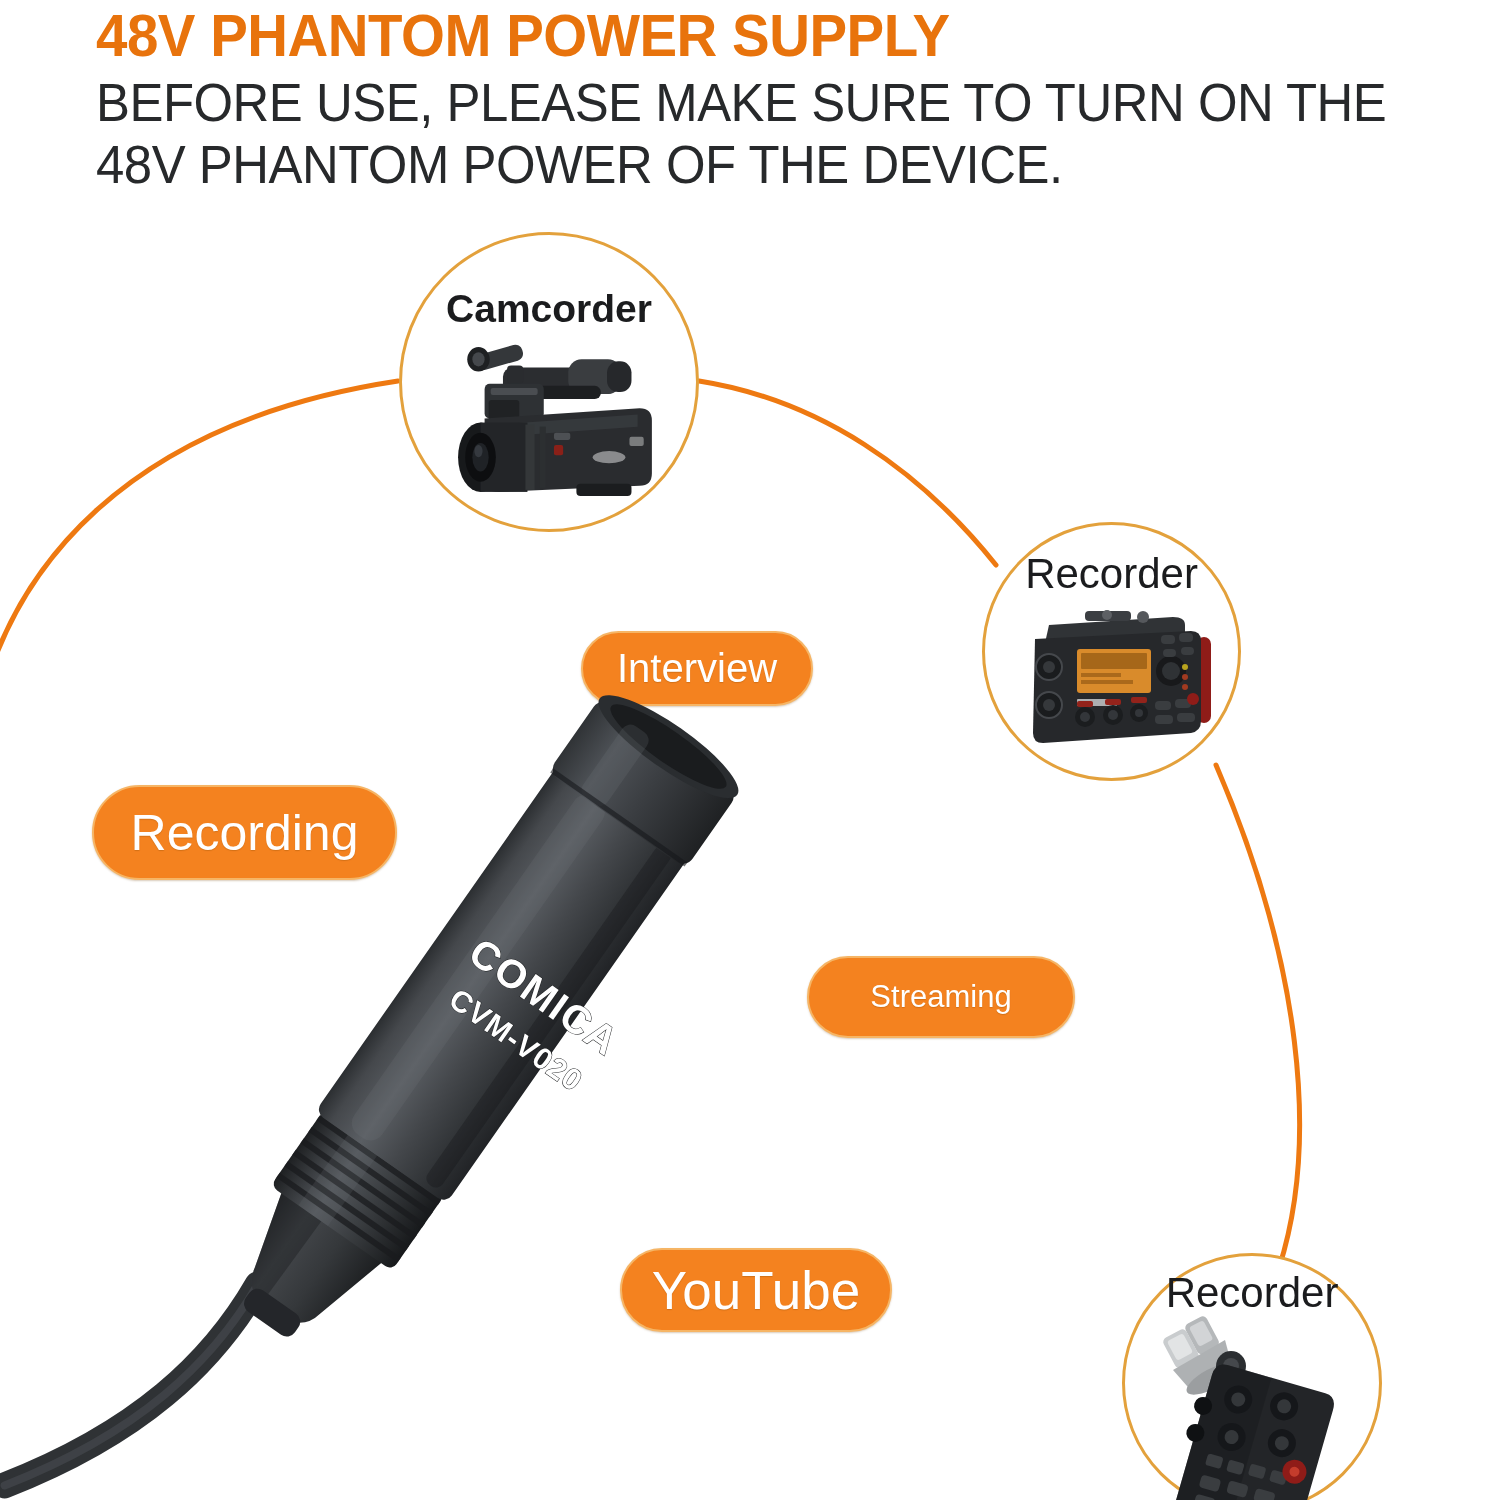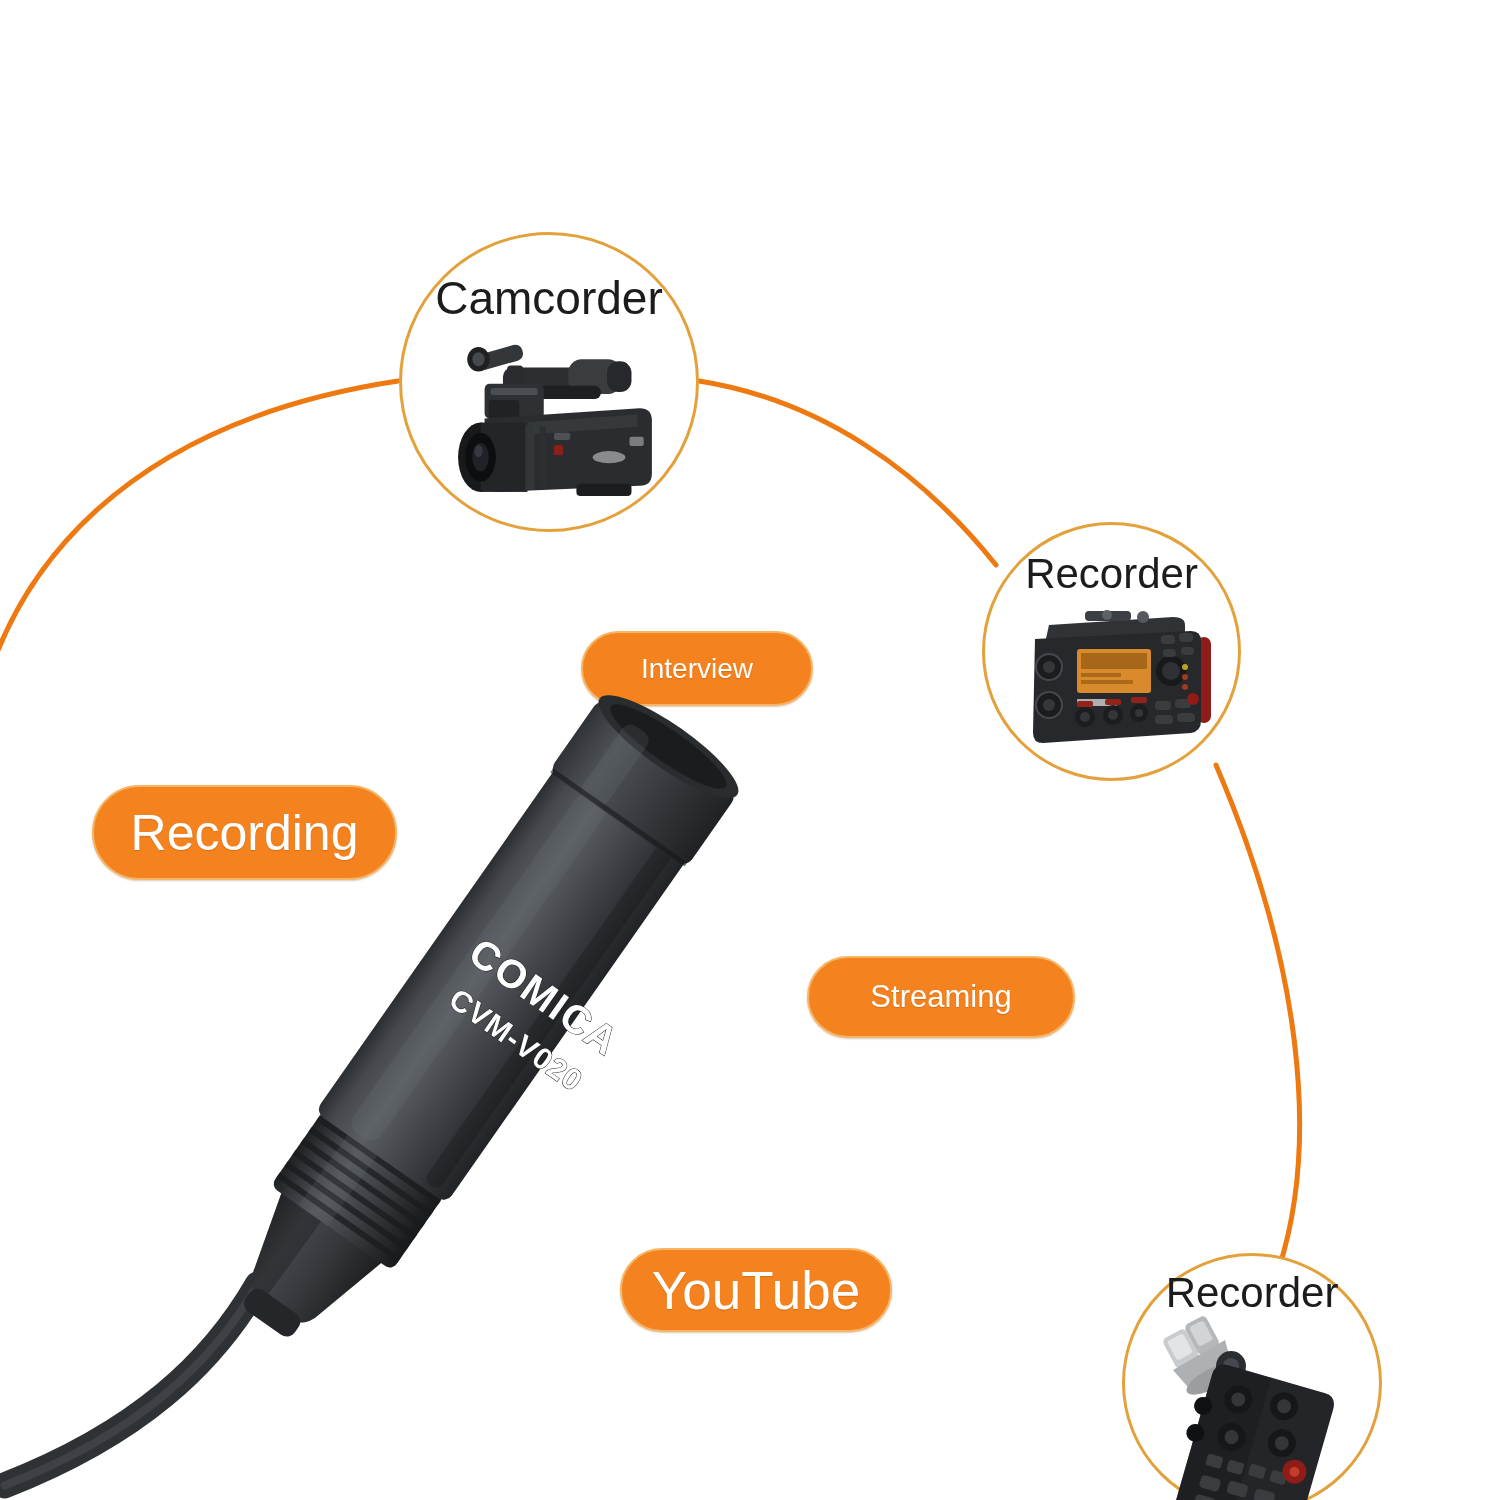--- a/index.html
+++ b/index.html
@@ -76,22 +76,23 @@
     font-weight: 400;
     color: #1b1c1e;
     white-space: nowrap;
   }
 
   #circle-camcorder {
     left: 399px; top: 232px;
     width: 300px; height: 300px;
   }
   #circle-camcorder .node-label {
-    top: 36px;
-    font-size: 46px;
+    top: 52px;
+    font-size: 39px;
+    font-weight: bold;
   }
   #circle-recorder-1 {
     left: 982px; top: 522px;
     width: 259px; height: 259px;
   }
   #circle-recorder-1 .node-label {
     top: 25px;
     font-size: 42px;
   }
   #circle-recorder-2 {
@@ -121,21 +122,21 @@
     white-space: nowrap;
   }
   #tag-recording {
     left: 92px; top: 785px;
     width: 305px; height: 95px;
     font-size: 50px;
   }
   #tag-interview {
     left: 581px; top: 631px;
     width: 232px; height: 75px;
-    font-size: 28px;
+    font-size: 40px;
   }
   #tag-streaming {
     left: 807px; top: 956px;
     width: 268px; height: 82px;
     font-size: 31px;
   }
   #tag-youtube {
     left: 620px; top: 1248px;
     width: 272px; height: 84px;
     font-size: 53px;
@@ -151,20 +152,24 @@
   .mic-text {
     font-family: "Liberation Sans", sans-serif;
     fill: #ffffff;
   }
 </style>
 </head>
 <body>
 
 <div id="page">
 
+  <div id="header-block">
+    <div id="headline">48V PHANTOM POWER SUPPLY</div>
+    <div id="subline">BEFORE USE, PLEASE MAKE SURE TO TURN ON THE 48V PHANTOM POWER OF THE DEVICE.</div>
+  </div>
 
   <svg id="stage" viewBox="0 0 1487 1500">
     <defs>
 
       <linearGradient id="bodyGrad" x1="0" y1="0" x2="1" y2="0">
         <stop offset="0.00" stop-color="#2b2e31"></stop>
         <stop offset="0.12" stop-color="#45484c"></stop>
         <stop offset="0.34" stop-color="#5a5e63"></stop>
         <stop offset="0.58" stop-color="#44474b"></stop>
         <stop offset="0.82" stop-color="#303336"></stop>

